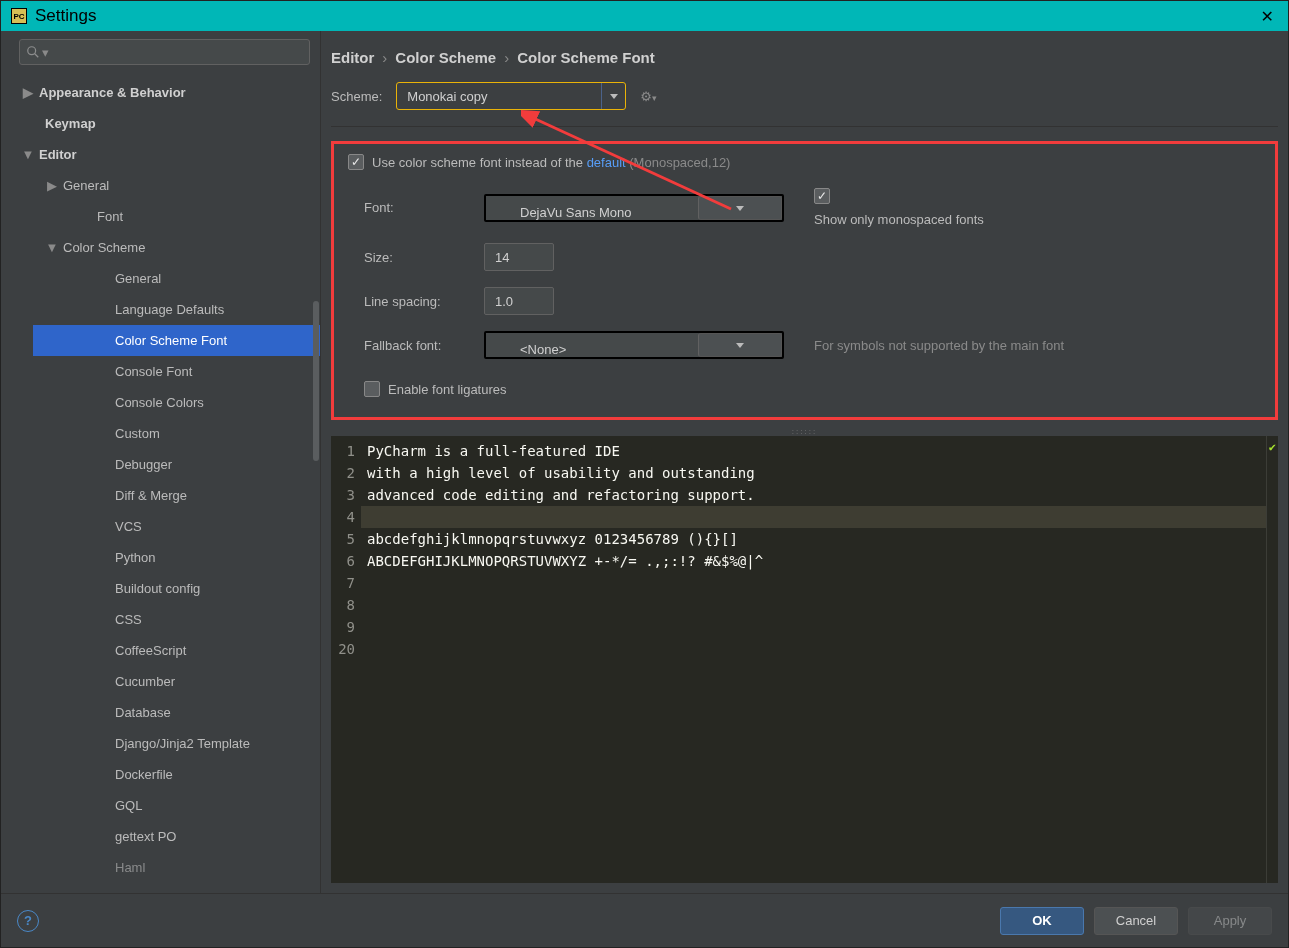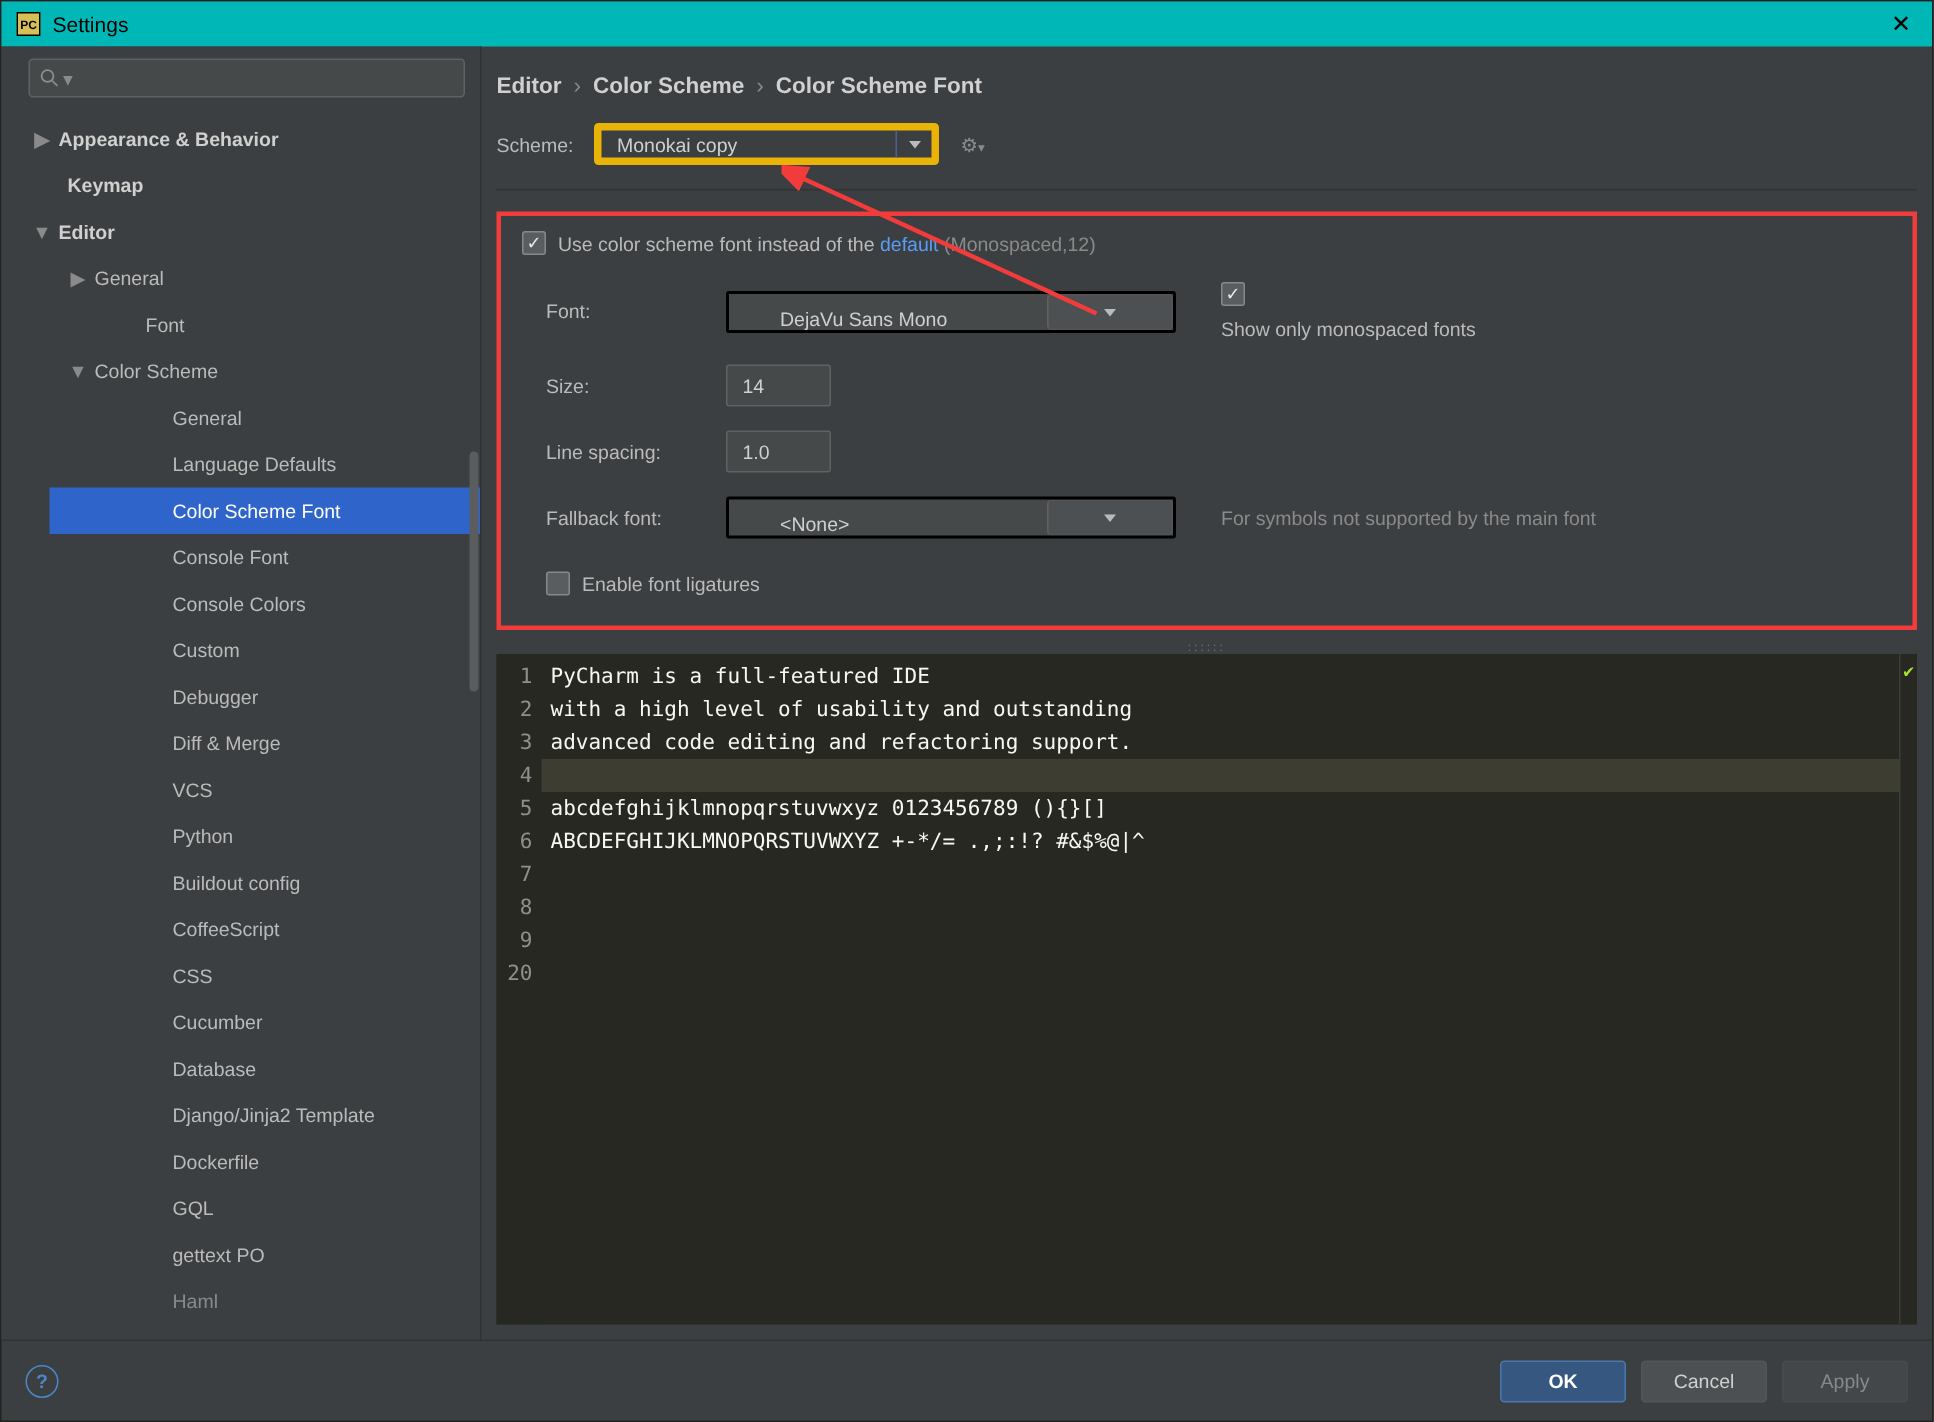--- a/index.html
+++ b/index.html
@@ -17,21 +17,21 @@
     --highlight:#f23c3c;
     --editor-bg:#272822;
     --editor-fg:#f8f8f2;
   }
   *{box-sizing:border-box;}
   html,body{margin:0;padding:0;height:100%;font-family:"Segoe UI",Arial,sans-serif;font-size:13px;color:var(--text);background:var(--bg);}
   .window{width:1289px;height:948px;display:flex;flex-direction:column;border:1px solid #222;}
   
   .titlebar{height:30px;background:var(--titlebar);display:flex;align-items:center;padding:12px 10px;color:#000;}
   .titlebar .app-icon{width:16px;height:16px;background:#d6bf55;border:1px solid #000;margin-right:8px;display:flex;align-items:center;justify-content:center;font-size:8px;font-weight:bold;color:#000;}
-  .titlebar .title{flex:1;font-size:14px;}
+  .titlebar .title{flex:1;font-size:17px;}
   .titlebar .close{font-size:16px;cursor:pointer;padding:0 4px;}
   
   .body{flex:1;display:flex;min-height:0;}
   .sidebar{width:320px;background:var(--bg);display:flex;flex-direction:column;border-right:1px solid #323232;}
   .search-row{padding:8px 10px 6px 18px;}
   .search-box{display:flex;align-items:center;background:var(--input-bg);border:1px solid #616161;border-radius:3px;height:26px;padding:0 6px;color:var(--text-dim);}
   .search-box svg{width:14px;height:14px;opacity:.7;}
   .tree{flex:1;overflow:auto;padding-top:6px;position:relative;}
   .tree-scrollbar-thumb{position:absolute;right:1px;top:230px;width:6px;height:160px;background:#5a5d5f;border-radius:3px;}
   .tree-item{display:flex;align-items:center;height:31px;padding-left:20px;cursor:pointer;white-space:nowrap;}
@@ -40,21 +40,21 @@
   .tree-item.selected{background:var(--selection);color:#fff;}
   .tree-item.bold{font-weight:600;color:var(--text-bright);}
   .tree-arrow{width:14px;display:inline-block;text-align:center;margin-right:4px;color:var(--text-dim);}
   .tree-arrow.blank{visibility:hidden;}
   
   .main{flex:1;display:flex;flex-direction:column;min-width:0;}
   .breadcrumbs{padding:18px 10px 16px 10px;display:flex;align-items:center;gap:8px;font-size:15px;}
   .breadcrumbs .sep{color:var(--text-dim);}
   .breadcrumbs .crumb{color:var(--text-bright);font-weight:600;}
   .scheme-row{display:flex;align-items:center;gap:14px;padding:0 10px 16px 10px;}
-  .combo{display:flex;align-items:center;background:var(--bg);border:5px solid #eab308;border-radius:3px;height:28px;min-width:230px;}
+  .combo{display:flex;align-items:center;background:var(--bg);border:1px solid #eab308;border-radius:3px;height:28px;min-width:230px;}
   .combo .combo-text{flex:1;padding:0 10px;color:var(--text-bright);}
   .combo .combo-btn{width:24px;height:100%;display:flex;align-items:center;justify-content:center;border-left:1px solid #4b628a;}
   .gear{color:var(--text-dim);cursor:pointer;}
   .hr{height:1px;background:#323232;margin:0 10px;}
   
   .panel{margin:14px 10px 6px 10px;border:3px solid var(--highlight);padding:10px 14px 20px 14px;}
   .check-row{display:flex;align-items:center;gap:8px;margin-bottom:18px;}
   .checkbox{width:16px;height:16px;border:1px solid #888;border-radius:2px;background:#5a5d5f;display:flex;align-items:center;justify-content:center;}
   .checkbox.checked::after{content:"✓";color:#e8e8e8;font-size:12px;line-height:1;}
   .check-row .hint{color:var(--text-dim);}
@@ -176,25 +176,25 @@
           <div class="tree-item depth2">
             <span class="tree-arrow blank">▶</span>
             <span>Python</span>
           </div>
           <div class="tree-item depth2">
             <span class="tree-arrow blank">▶</span>
             <span>Buildout config</span>
           </div>
           <div class="tree-item depth2">
             <span class="tree-arrow blank">▶</span>
+            <span>CSS</span>
+          </div>
+          <div class="tree-item depth2">
+            <span class="tree-arrow blank">▶</span>
             <span>CoffeeScript</span>
-          </div>
-          <div class="tree-item depth2">
-            <span class="tree-arrow blank">▶</span>
-            <span>CSS</span>
           </div>
           <div class="tree-item depth2">
             <span class="tree-arrow blank">▶</span>
             <span>Cucumber</span>
           </div>
           <div class="tree-item depth2">
             <span class="tree-arrow blank">▶</span>
             <span>Database</span>
           </div>
           <div class="tree-item depth2">

